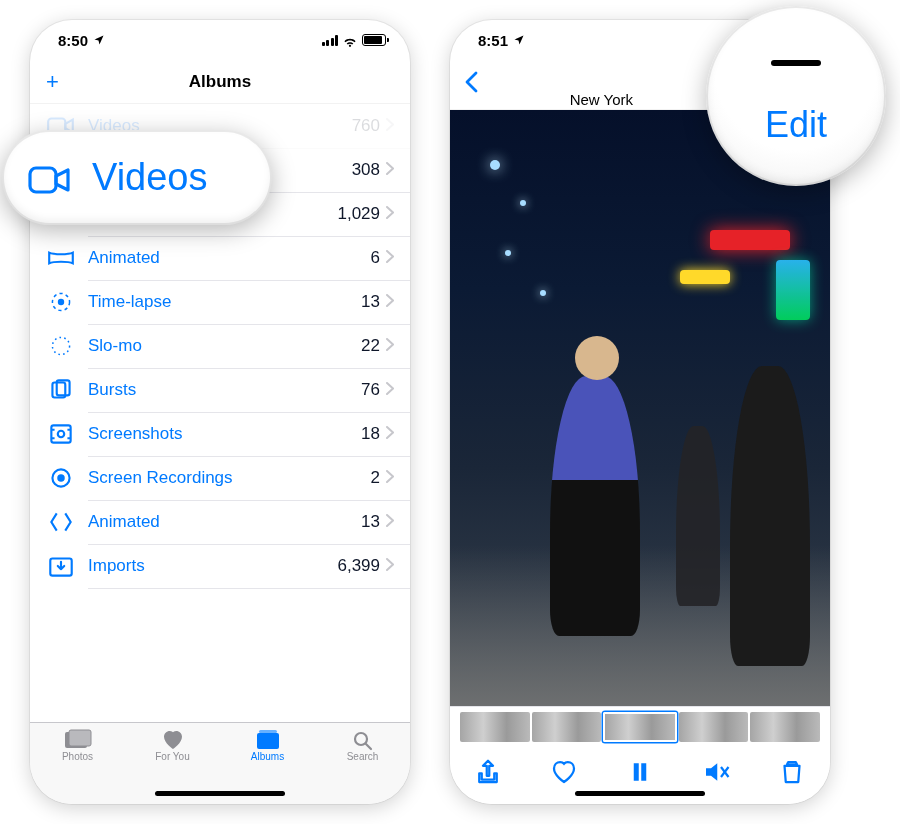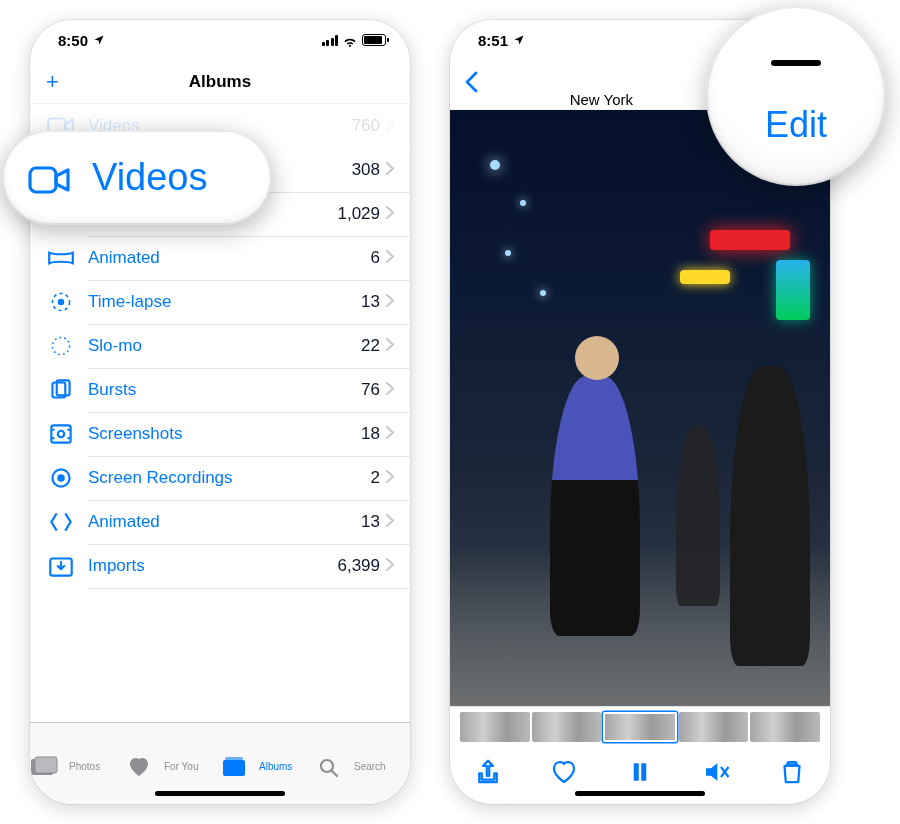--- a/index.html
+++ b/index.html
@@ -76,21 +76,21 @@
   .row::after { content:""; position:absolute; left:58px; right:0; bottom:0; height:0.5px; background:#e5e5ea;}
   .section-h { font-size:20px; font-weight:700; padding:20px 16px 8px; }
   
   .tabbar {
     height: 82px;
     border-top:0.5px solid #c7c7cc;
     display:flex;
     background:#f8f8f8f0;
     padding-top:6px;
   }
-  .tab { flex:1; text-align:center; font-size:10px; color:#8e8e93; display:flex; flex-direction:row; align-items:center; gap:11px;}
+  .tab { flex:1; text-align:center; font-size:10px; color:#8e8e93; display:flex; flex-direction:column; align-items:center; gap:0;}
   .tab.active { color:#007aff; }
   .tab .ticon { width:28px; height:22px; display:flex; align-items:center; justify-content:center;}
   .home-ind { position:absolute; bottom:8px; left:50%; transform:translateX(-50%); width:130px; height:5px; background:#000; border-radius:3px;}
   
   
   .photo-viewer { flex:1; position:relative; background:#fff; display:flex; flex-direction:column;}
   .video-area {
     flex:1;
     background: linear-gradient(180deg,#05102a 0%, #0b1a34 30%, #1a2638 60%, #3b4550 100%);
     position:relative;

